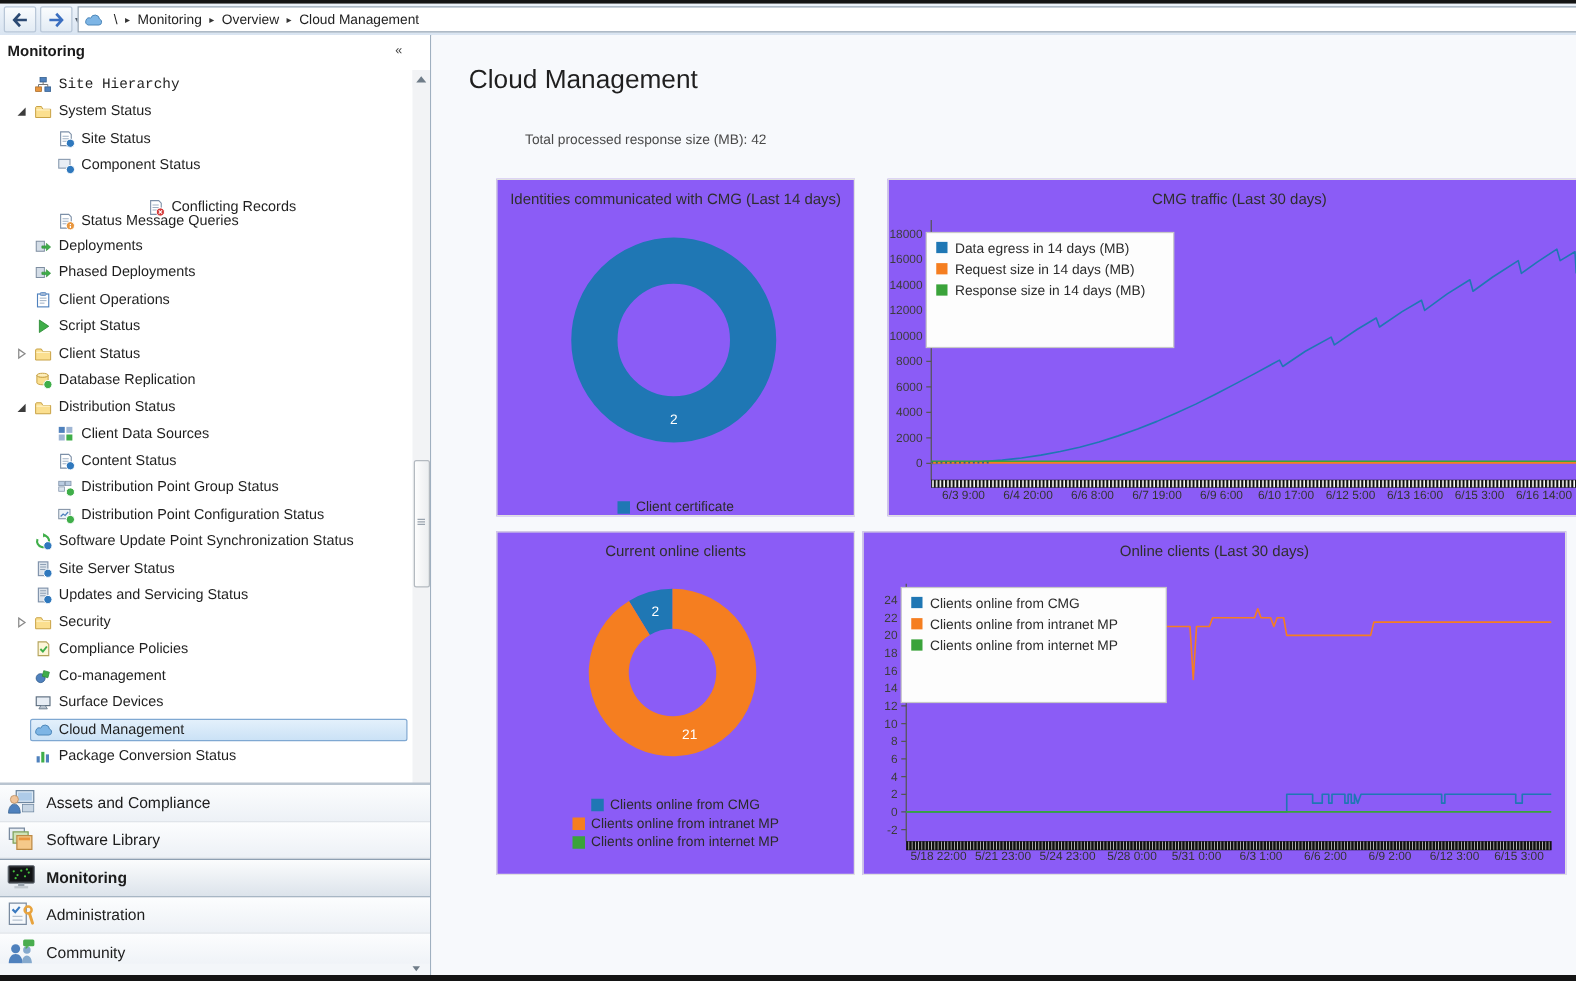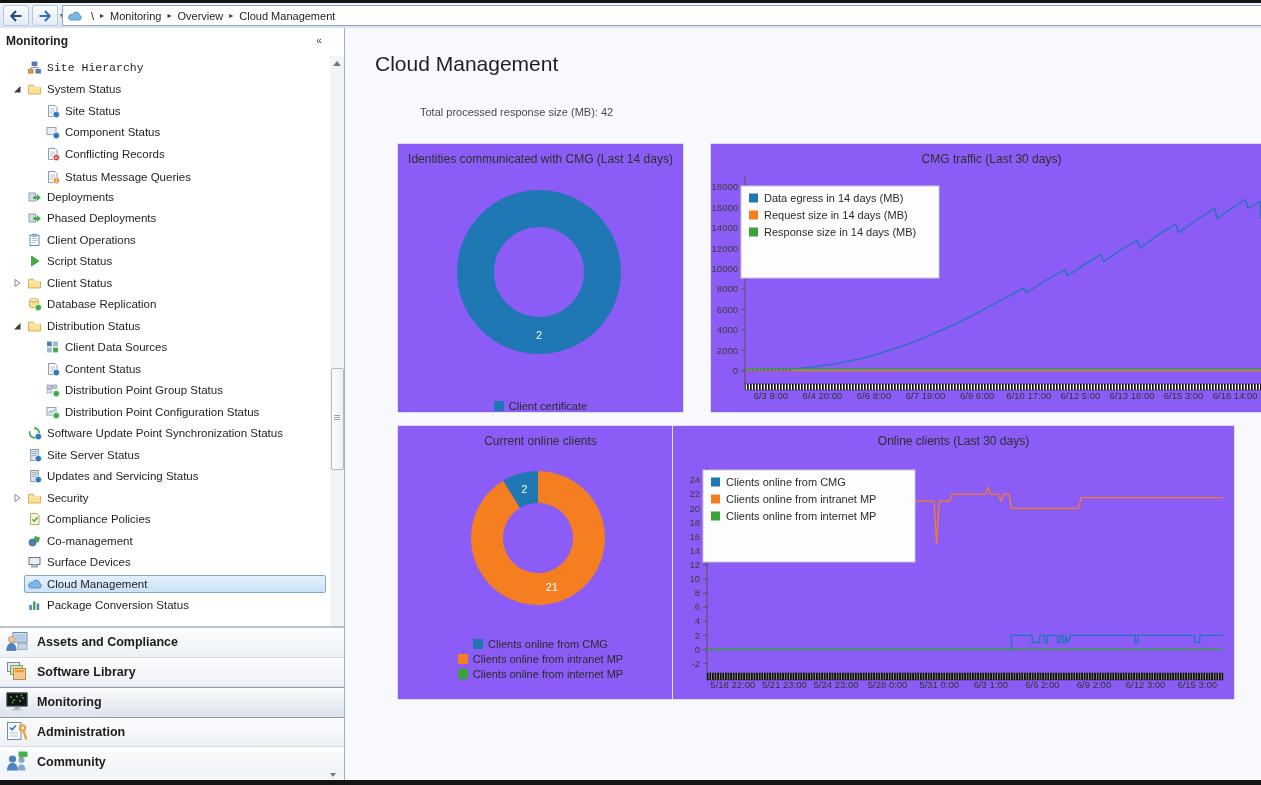--- a/index.html
+++ b/index.html
@@ -38,34 +38,34 @@
   .sc-btn{position:absolute;left:0;width:14px;height:14px;display:flex;align-items:center;justify-content:center;background:#f2f3f5;}
   .tri-up{width:0;height:0;border-left:4px solid transparent;border-right:4px solid transparent;border-bottom:5px solid #6f7c88;}
   .tri-down{width:0;height:0;border-left:4px solid transparent;border-right:4px solid transparent;border-top:5px solid #6f7c88;}
   #tree-thumb{position:absolute;left:1px;top:312px;width:11px;height:100px;background:linear-gradient(90deg,#fdfdfd,#eceef0);
     border:1px solid #b4bac0;border-radius:2px;}
   #tree-thumb .grip{position:absolute;left:2px;top:46px;width:6px;border-top:1px solid #9aa4ae;box-shadow:0 2px 0 #9aa4ae,0 4px 0 #9aa4ae;}
   
   #ws-sep{position:absolute;left:0;top:598px;width:344px;height:2px;background:#b9c4d0;border-bottom:1px solid #fff;}
   #workspaces{position:absolute;left:0;top:600px;width:344px;}
   .wsrow{height:28.6px;display:flex;align-items:center;background:linear-gradient(#fcfdfe,#edf1f6);
-    border-bottom:1px solid #d8dde3;font-size:12.5px;color:#1c1c1c;cursor:default;font-weight:bold;}
+    border-bottom:1px solid #d8dde3;font-size:12.5px;color:#1c1c1c;cursor:default;}
   .wsrow.sel{background:linear-gradient(#fbfcfd,#dce3eb);border-top:1px solid #8fa0b2;border-bottom:1px solid #8fa0b2;font-weight:bold;}
   .wsicon{width:24px;height:24px;margin:0 8px 0 5px;display:inline-flex;}
   #ws-footer{position:absolute;left:0;top:743px;width:344px;height:9px;background:#f3f6f9;}
   #ws-footer .tri-down{position:absolute;right:8px;top:2px;border-left-width:3.5px;border-right-width:3.5px;border-top-width:4.5px;}
   
   #content{position:absolute;left:345px;top:28px;width:916px;height:752px;background:#f7f9fc;}
   #page-title{position:absolute;left:30px;top:24px;font-size:21px;color:#1f1f1f;}
   #stat-line{position:absolute;left:75px;top:78px;font-size:11px;color:#4a4a4a;}
   .panel{position:absolute;background:#8b5cf6;border:1px solid #e0e0e0;box-sizing:border-box;}
   #panel-0{left:52px;top:115px;width:287px;height:270px;}
   #panel-1{left:365px;top:115px;width:563px;height:270px;}
   #panel-2{left:52px;top:397px;width:287px;height:275px;}
-  #panel-3{left:327px;top:397px;width:563px;height:275px;}
+  #panel-3{left:345px;top:397px;width:563px;height:275px;}
   .ptitle{position:absolute;left:0;top:8px;width:100%;text-align:center;font-size:12px;color:#2f2f2f;}
   .chart-svg{position:absolute;left:0;top:24px;}
   .dlegend{position:absolute;left:0;width:100%;display:flex;flex-direction:column;align-items:center;gap:3px;font-size:11px;color:#2b2b2b;}
   .dlegend .row{display:flex;align-items:center;gap:5px;}
   .sw{width:10px;height:10px;display:inline-block;}
   text{font-family:"Liberation Sans",sans-serif;}
 </style>
 </head>
 <body>
 
@@ -154,21 +154,21 @@
           <span class="hl">
             <span class="ticon">
               <svg width="15" height="14" viewBox="0 0 14 14">
                 <rect x="1.5" y="2.5" width="9" height="7" fill="#e8eef5" stroke="#8a9bb0" stroke-width="0.9"></rect>
                 <circle cx="10.8" cy="10.6" r="3.3" fill="#2f78bd" stroke="#fff" stroke-width="0.8"></circle>
               </svg>
             </span>
             <span>Component Status</span>
           </span>
         </div>
-        <div class="trow" style="margin-left: 28px;">
+        <div class="trow" style="margin-left: 28px; flex-direction: column;">
           <span class="exp"></span>
           <span class="hl">
             <span class="ticon">
               <svg width="15" height="14" viewBox="0 0 14 14">
                 <path d="M3 1.5 H9.5 L11.5 3.5 V12.5 H3 Z" fill="#fff" stroke="#7d90a8" stroke-width="0.9"></path>
                 <path d="M4.5 5 h5 M4.5 7 h5 M4.5 9 h3.5" stroke="#9fb0c4" stroke-width="0.8"></path>
                 <circle cx="10.8" cy="10.6" r="3.3" fill="#d43a3a" stroke="#fff" stroke-width="0.8"></circle>
                 <path d="M9.5 9.3 l2.6 2.6 M12.1 9.3 l-2.6 2.6" stroke="#fff" stroke-width="0.9"></path>
               </svg>
             </span>

